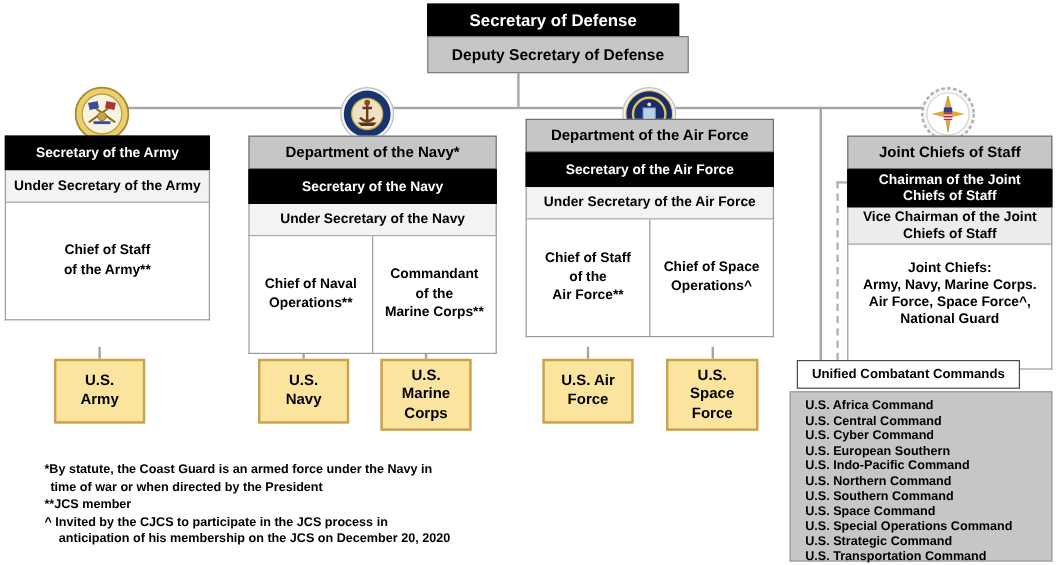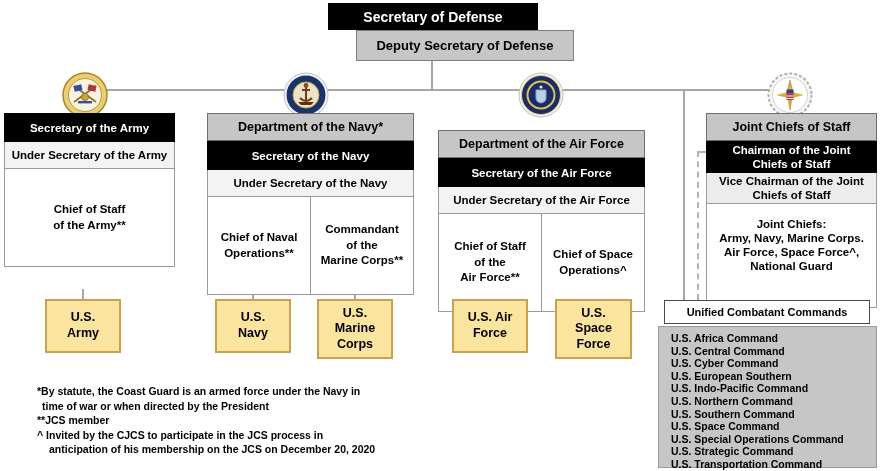--- a/index.html
+++ b/index.html
@@ -5,21 +5,21 @@
   html,body{margin:0;padding:0;background:#fff;}
   .canvas{
     position:relative;width:880px;height:471px;background:#ffffff;overflow:hidden;
     font-family:"Liberation Sans",sans-serif;font-weight:700;color:#000;
   }
   .abs{position:absolute;box-sizing:border-box;}
   .center{display:flex;align-items:center;justify-content:center;text-align:center;}
   .pre{white-space:pre-line;}
 
   
-  .secdef{background:#000;color:#fff;font-size:14px;border:1px solid #000;}
+  .secdef{background:#000;color:#fff;font-size:14px;border:1px solid #000;margin-left:28px;}
   .depsec{background:#c6c6c6;color:#000;font-size:13px;border:1px solid #7e7e7e;margin-left:32px;}
 
   
   .line{background:#a6a6a6;}
   .dash-v{border-left:2px dashed #b3b3b3;}
   .dash-h{border-top:2px dashed #b3b3b3;}
 
   
   .dept{box-sizing:border-box;}
   .dept-header{height:26px;background:#c6c6c6;border:1px solid #6f6f6f;font-size:12.5px;}
@@ -124,21 +124,21 @@
     <div class="row-light center">Under Secretary of the Navy</div>
     <div class="dept-body" style="height:97px;">
       <div class="cell pre">Chief of Naval
 Operations**</div>
       <div class="cell pre">Commandant
 of the
 Marine Corps**</div>
     </div>
   </div>
 
-  <div class="abs dept" style="left:438px;top:130px;width:207px;">
+  <div class="abs dept" style="left:438px;top:99px;width:207px;">
     <div class="dept-header center">Department of the Air Force</div>
     <div class="row-black center">Secretary of the Air Force</div>
     <div class="row-light center">Under Secretary of the Air Force</div>
     <div class="dept-body" style="height:97px;">
       <div class="cell pre">Chief of Staff
 of the
 Air Force**</div>
       <div class="cell pre">Chief of Space
 Operations^</div>
     </div>
@@ -175,21 +175,21 @@
     <div>U.S. Cyber Command</div>
     <div>U.S. European Southern</div>
     <div>U.S. Indo-Pacific Command</div>
     <div>U.S. Northern Command</div>
     <div>U.S. Southern Command</div>
     <div>U.S. Space Command</div>
     <div>U.S. Special Operations Command</div>
     <div>U.S. Strategic Command</div>
     <div>U.S. Transportation Command</div>
   </div>
-  <div class="abs ucc-title center" style="left:664px;top:300px;width:206px;height:24px;">Unified Combatant Commands</div>
+  <div class="abs ucc-title center" style="left:664px;top:300px;width:186px;height:24px;">Unified Combatant Commands</div>
 
   <div class="abs notes" style="left:8px;top:384px;width:400px;margin-left:29px;">
     <div>*By statute, the Coast Guard is an armed force under the Navy in</div>
     <div class="ind1">time of war or when directed by the President</div>
     <div>**JCS member</div>
     <div>^ Invited by the CJCS to participate in the JCS process in</div>
     <div class="ind2">anticipation of his membership on the JCS on December 20, 2020</div>
   </div>
 
 </div>

